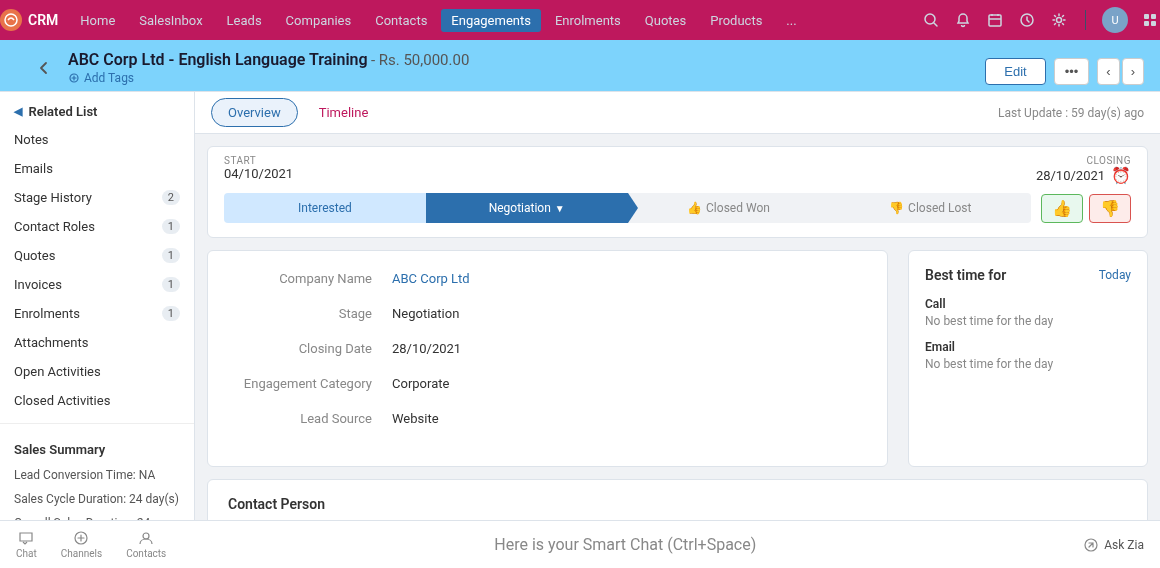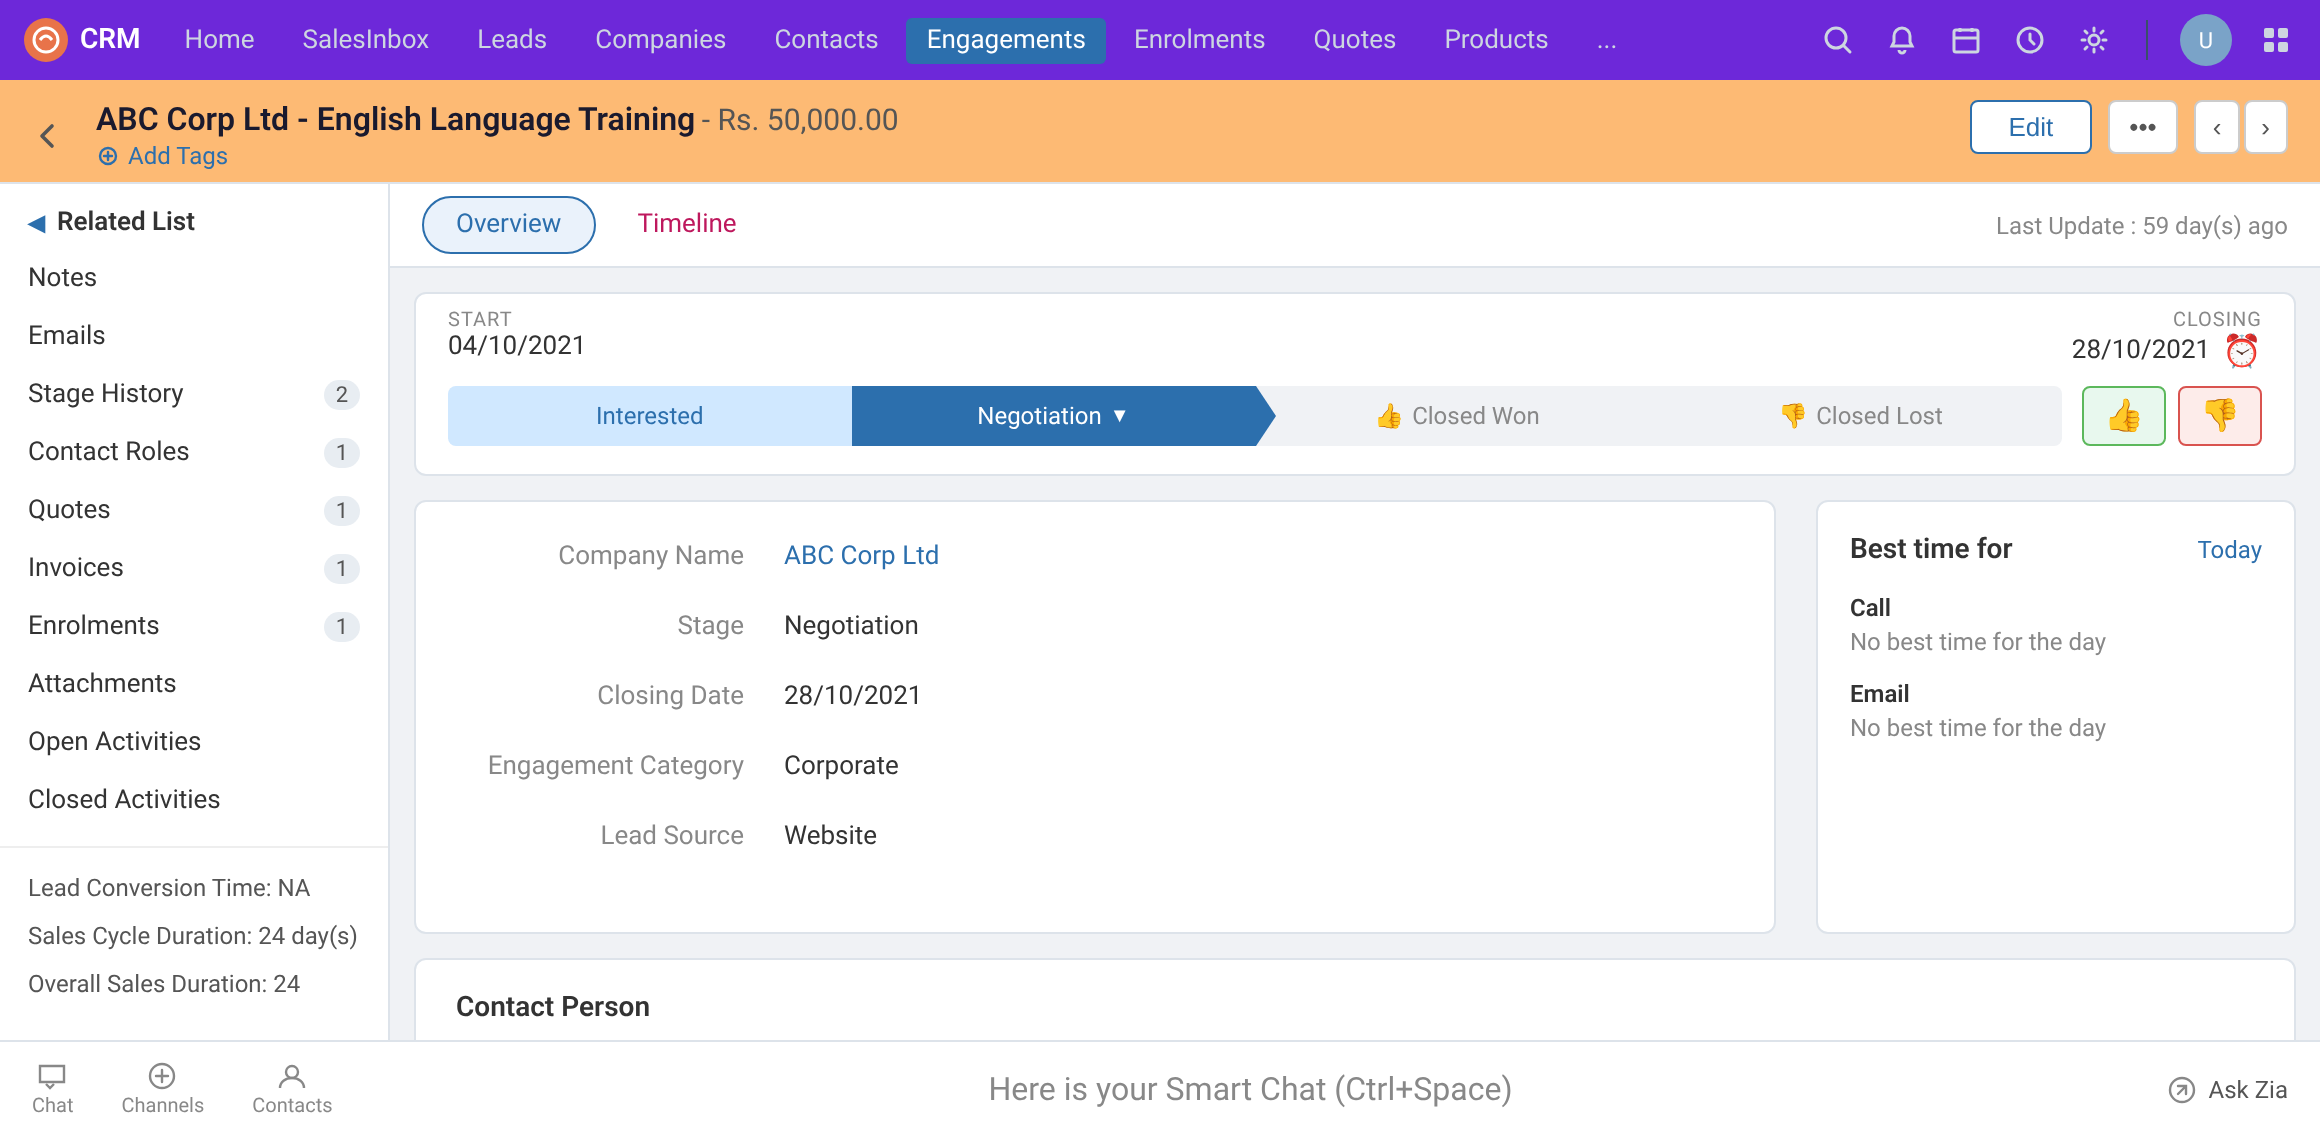--- a/index.html
+++ b/index.html
@@ -1,25 +1,25 @@
 <!DOCTYPE html>
 <html><head>
   <meta charset="utf-8">
   <style>
     * { box-sizing: border-box; margin: 0; padding: 0; }
     body { font-family: -apple-system, BlinkMacSystemFont, 'Segoe UI', Roboto, sans-serif; font-size: 13px; background: #f0f2f5; color: #333; }
 
     
     .topnav {
-      background: #6d28d9;
+      background: #be185d;
       color: #fff;
       display: flex;
       align-items: center;
       height: 40px;
-      padding: 0 12px;
+      padding: 0 0;
       gap: 4px;
     }
     .topnav-logo {
       display: flex;
       align-items: center;
       gap: 6px;
       margin-right: 8px;
     }
     .topnav-logo-icon {
       width: 22px; height: 22px;
@@ -54,25 +54,25 @@
       width: 26px; height: 26px;
       background: #7aa3c8;
       border-radius: 50%;
       display: flex; align-items: center; justify-content: center;
       font-size: 11px; color: #fff;
       cursor: pointer;
     }
 
     
     .page-header {
-      background: #fdba74;
-      padding: 10px 16px 6px 12px;
+      background: #7dd3fc;
+      padding: 10px 16px 6px 32px;
       border-bottom: 1px solid #dde3ea;
       display: flex;
-      align-items: flex-start;
+      align-items: flex-end;
       justify-content: space-between;
     }
     .page-header-left { display: flex; align-items: center; gap: 12px; }
     .back-btn {
       color: #555;
       cursor: pointer;
       font-size: 16px;
       width: 24px; height: 24px;
       display: flex; align-items: center; justify-content: center;
       border-radius: 3px;
@@ -545,20 +545,21 @@
     </div>
     <div class="sidebar-item">
       <span>Open Activities</span>
     </div>
     <div class="sidebar-item">
       <span>Closed Activities</span>
     </div>
 
     <div class="sidebar-divider"></div>
 
+    <div class="sidebar-summary-title">Sales Summary</div>
     <div class="sidebar-summary-item">Lead Conversion Time: NA</div>
     <div class="sidebar-summary-item">Sales Cycle Duration: 24 day(s)</div>
     <div class="sidebar-summary-item">Overall Sales Duration: 24</div>
   </div>
 
   <div class="content-area">
 
     <div class="tabs-bar">
       <div class="tabs-left">
         <div class="tab-btn active">Overview</div>

